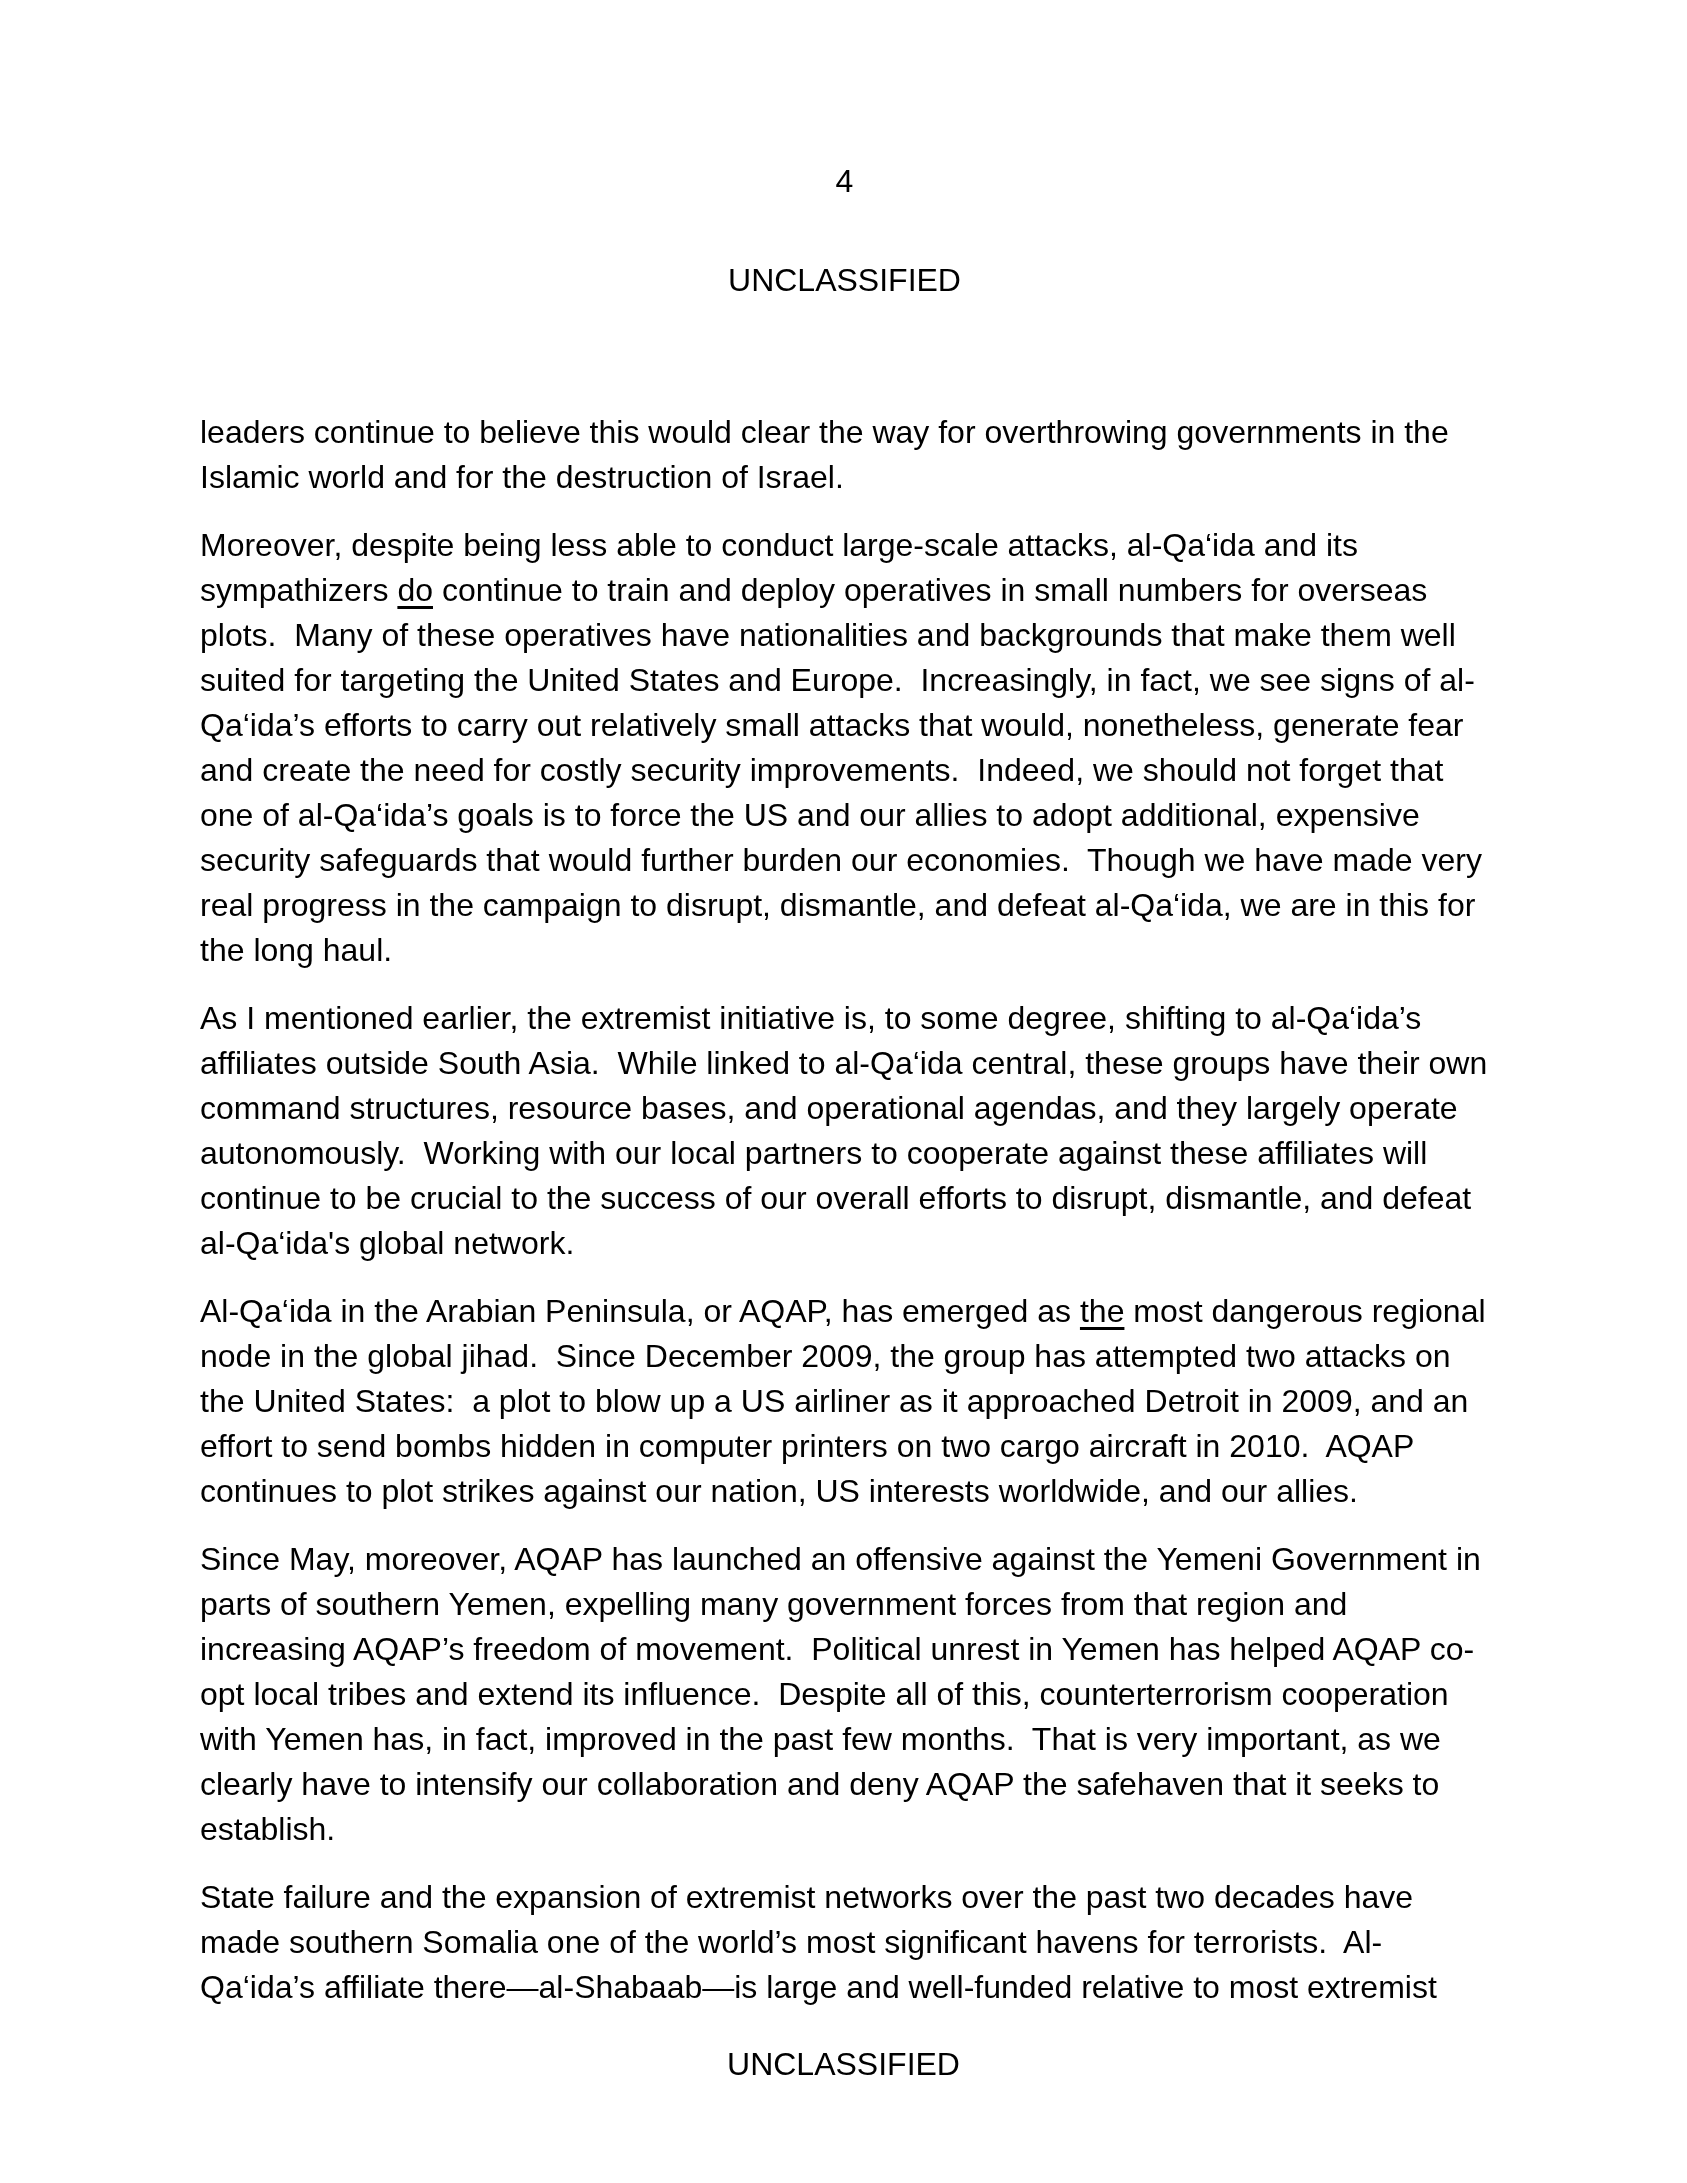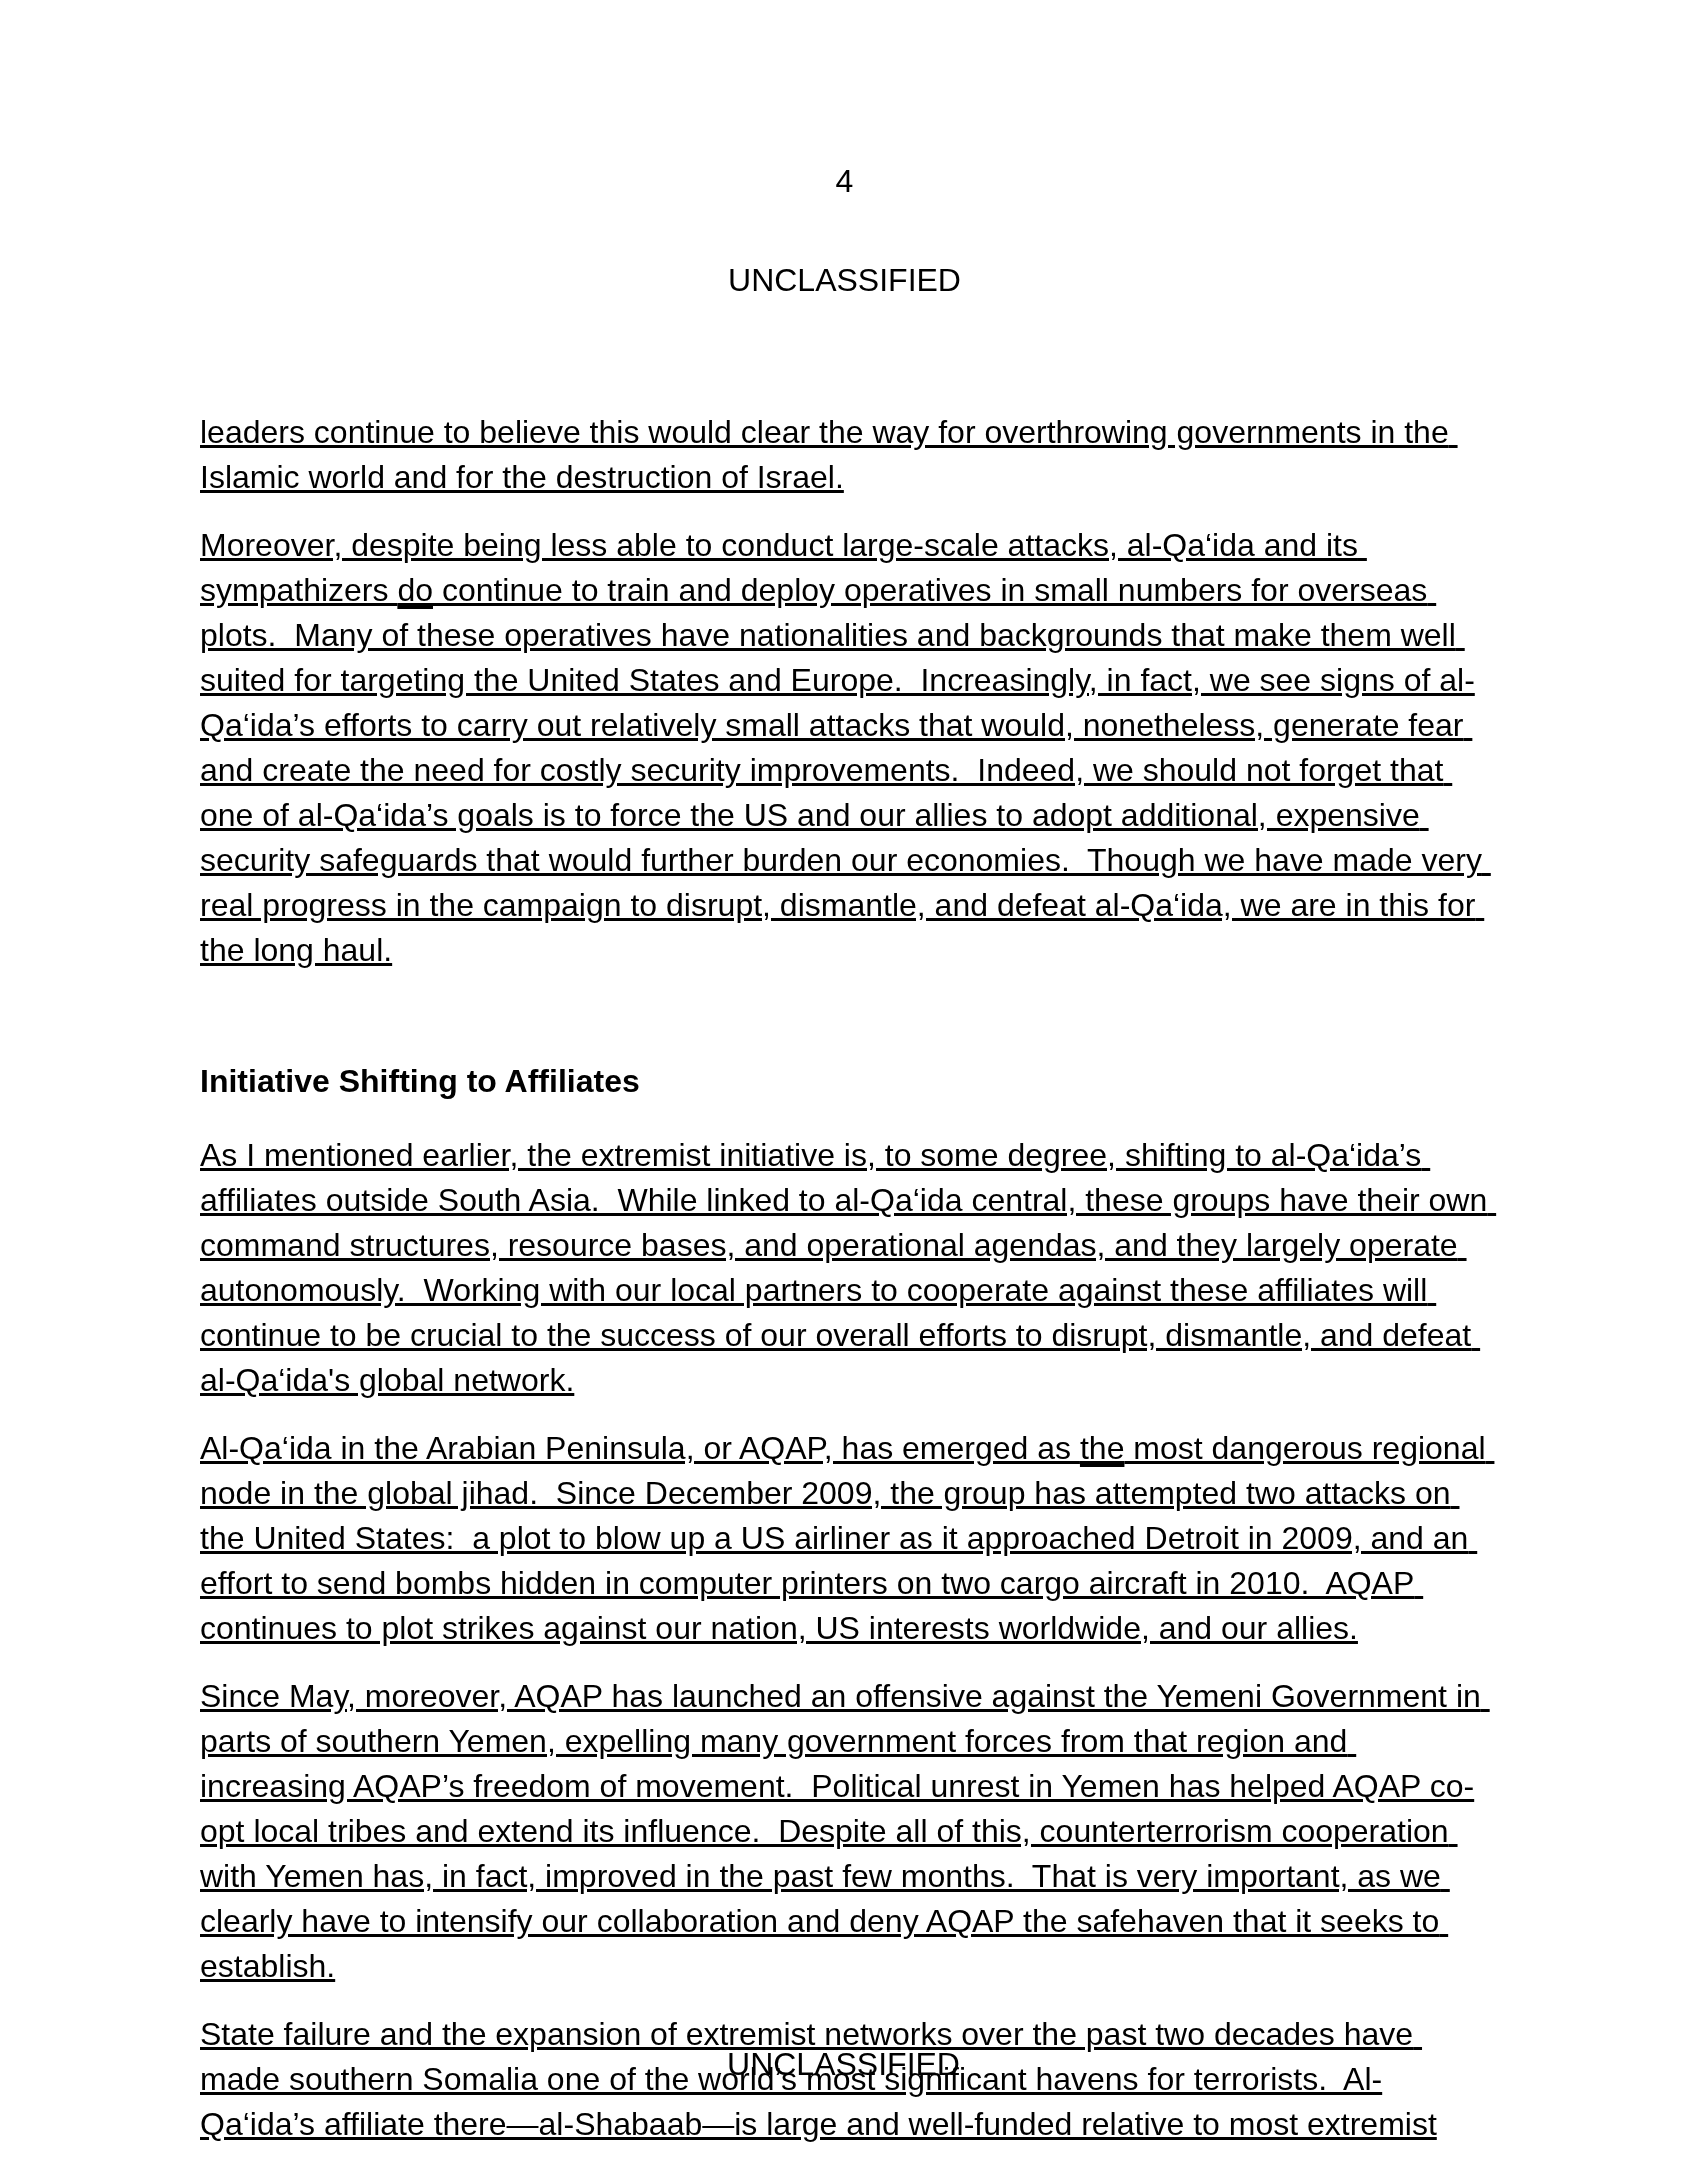--- a/index.html
+++ b/index.html
@@ -22,21 +22,21 @@
     font-size: 32px;
     line-height: 33px;
     white-space: pre-wrap;
   }
   .body-copy {
     font-size: 32px;
     line-height: 45px;
     white-space: pre-wrap;
     letter-spacing: 0;
   }
-  p.body-copy { margin: 0 0 23px 0; text-decoration: underline; }
+  p.body-copy { margin: 0 0 23px 0; }
   p.para-first { margin-top: 47px; }
   .section-heading {
     font-size: 32px;
     line-height: 45px;
     font-weight: bold;
     margin: 86px 0 29px 0;
     white-space: pre-wrap;
   }
   .u {
     text-decoration: underline;
@@ -60,21 +60,20 @@
 
   <div class="doc-header">
     <div>4</div>
     <div>UNCLASSIFIED</div>
   </div>
 
   <p class="body-copy para-first">leaders continue to believe this would clear the way for overthrowing governments in the Islamic world and for the destruction of Israel.</p>
 
   <p class="body-copy"><span>Moreover, despite being less able to conduct large-scale attacks, al-Qa‘ida and its sympathizers </span><span class="u">do</span><span> continue to train and deploy operatives in small numbers for overseas plots.  Many of these operatives have nationalities and backgrounds that make them well suited for targeting the United States and Europe.  Increasingly, in fact, we see signs of al-Qa‘ida’s efforts to carry out relatively small attacks that would, nonetheless, generate fear and create the need for costly security improvements.  Indeed, we should not forget that one of al-Qa‘ida’s goals is to force the US and our allies to adopt additional, expensive security safeguards that would further burden our economies.  Though we have made very real progress in the campaign to disrupt, dismantle, and defeat al-Qa‘ida, we are in this for the long haul.</span></p>
 
-  <h2 class="section-heading">Initiative Shifting to Affiliates</h2>
 
   <p class="body-copy">As I mentioned earlier, the extremist initiative is, to some degree, shifting to al-Qa‘ida’s affiliates outside South Asia.  While linked to al-Qa‘ida central, these groups have their own command structures, resource bases, and operational agendas, and they largely operate autonomously.  Working with our local partners to cooperate against these affiliates will continue to be crucial to the success of our overall efforts to disrupt, dismantle, and defeat al-Qa‘ida's global network.</p>
 
   <p class="body-copy"><span>Al-Qa‘ida in the Arabian Peninsula, or AQAP, has emerged as </span><span class="u">the</span><span> most dangerous regional node in the global jihad.  Since December 2009, the group has attempted two attacks on the United States:  a plot to blow up a US airliner as it approached Detroit in 2009, and an effort to send bombs hidden in computer printers on two cargo aircraft in 2010.  AQAP continues to plot strikes against our nation, US interests worldwide, and our allies.</span></p>
 
   <p class="body-copy">Since May, moreover, AQAP has launched an offensive against the Yemeni Government in parts of southern Yemen, expelling many government forces from that region and increasing AQAP’s freedom of movement.  Political unrest in Yemen has helped AQAP co-opt local tribes and extend its influence.  Despite all of this, counterterrorism cooperation with Yemen has, in fact, improved in the past few months.  That is very important, as we clearly have to intensify our collaboration and deny AQAP the safehaven that it seeks to establish.</p>
 
   <p class="body-copy">State failure and the expansion of extremist networks over the past two decades have made southern Somalia one of the world’s most significant havens for terrorists.  Al-Qa‘ida’s affiliate there—al-Shabaab—is large and well-funded relative to most extremist</p>
 
   <div class="doc-footer">UNCLASSIFIED</div>

